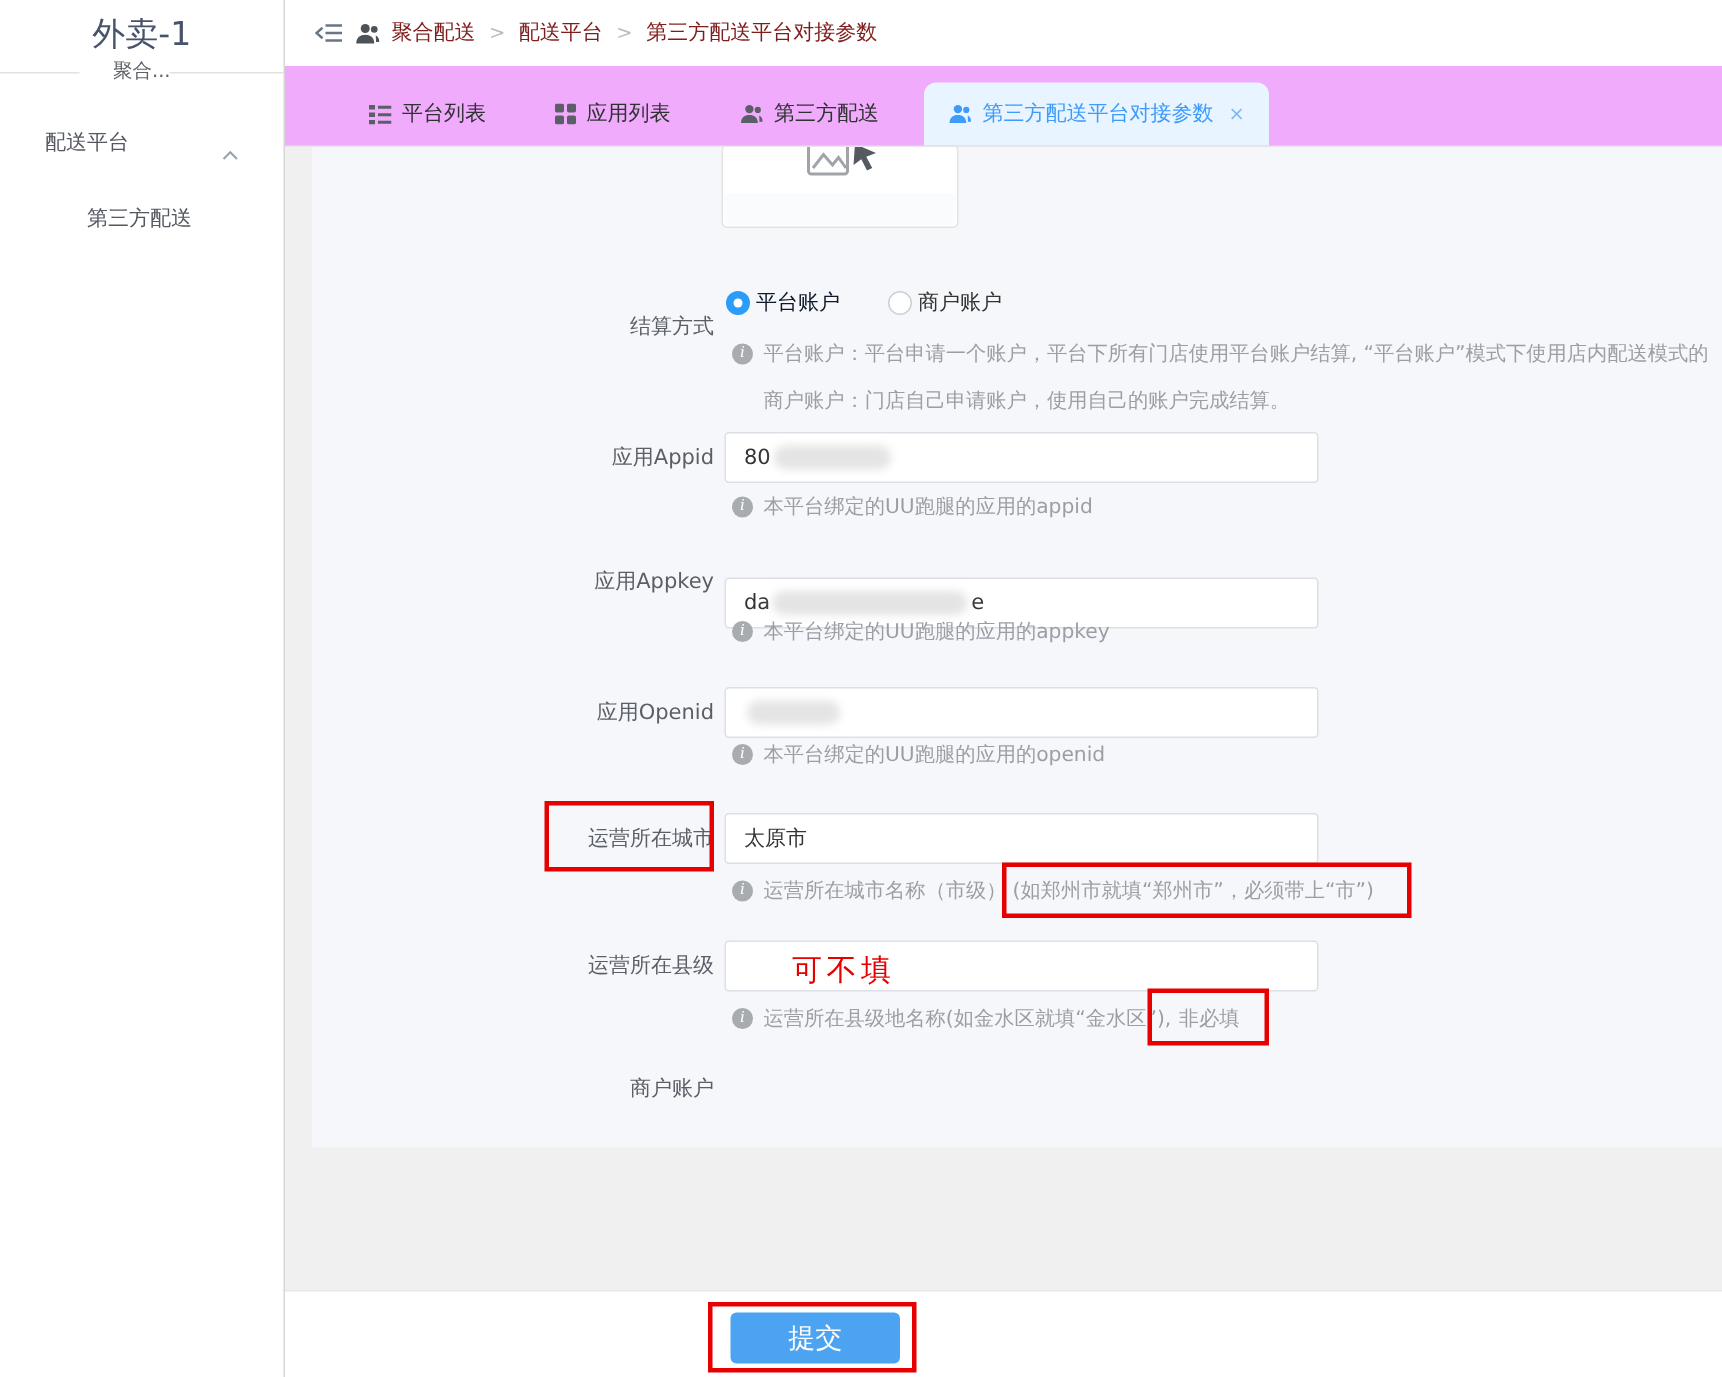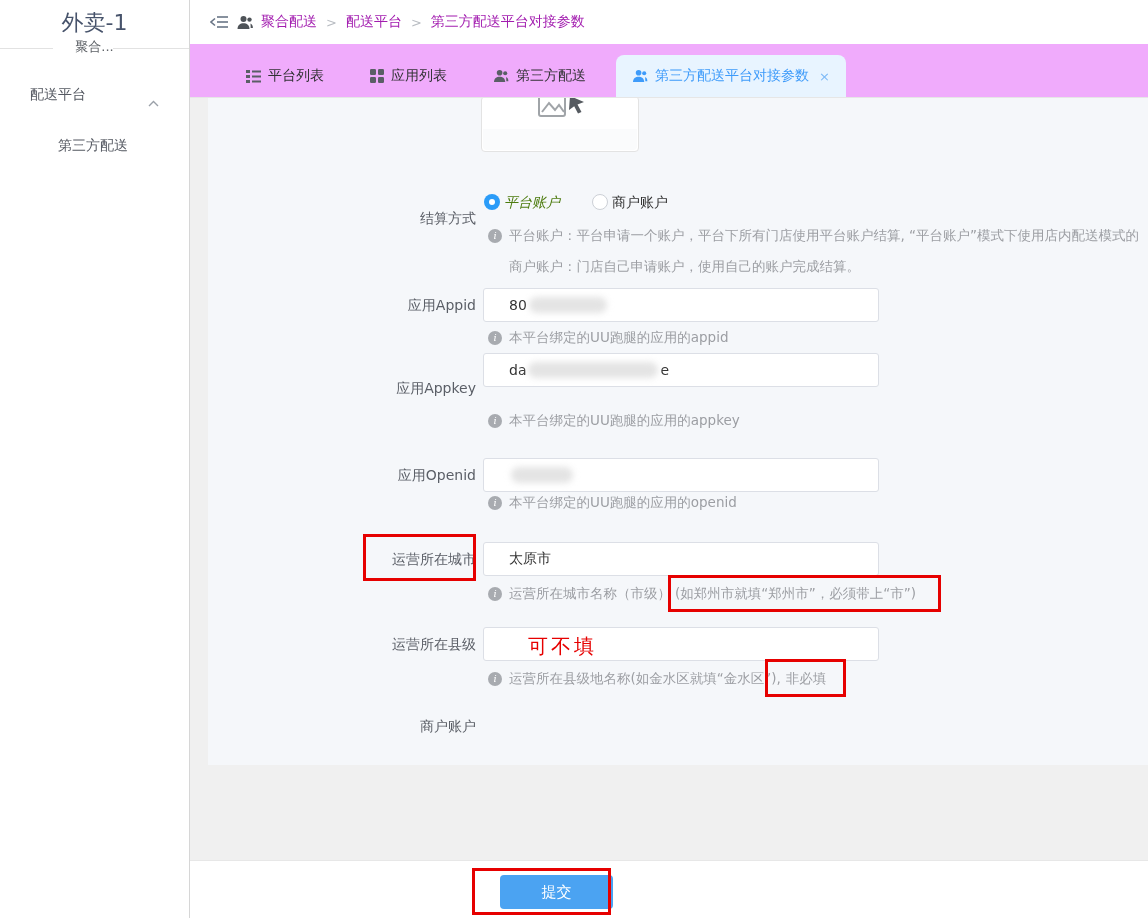--- a/index.html
+++ b/index.html
@@ -15,60 +15,60 @@
   .s-line-r { left:113px; width:76px; }
   .menu-group { position:absolute; top:86px; left:30px; width:140px; font-size:14px; color:#545861; cursor:pointer; }
   .menu-chevron { position:absolute; top:92px; left:148px; }
   .menu-item { position:absolute; top:137px; left:58px; font-size:14px; color:#545861; cursor:pointer; }
 
   
   .main { position:absolute; left:190px; top:0; right:0; bottom:0; background:#fff; }
 
   .crumb-bar { position:absolute; top:0; left:0; right:0; height:44px; display:flex; align-items:center; padding-left:20px; background:#fff; }
   .crumb-bar .ico { display:inline-flex; align-items:center; margin-right:8px; }
-  .crumb { font-size:14px; color:#a21caf; cursor:pointer; }
+  .crumb { font-size:14px; color:#7f1d1d; cursor:pointer; }
   .crumb-sep { font-size:13px; color:#b8bcc2; margin:0 9px; }
 
   .tab-bar { position:absolute; top:44px; left:0; right:0; height:54px; display:flex; align-items:flex-end; padding-left:40px; border-bottom:1px solid #e6e6e6; background:#f0abfc; }
   .tab { height:42px; display:flex; align-items:center; padding:0 16px; margin-right:14px; font-size:14px; color:#303133; cursor:pointer; white-space:nowrap; }
   .tab .tico { display:inline-flex; margin-right:7px; color:#5a5e66; }
   .tab.active { background:#e8f4ff; border-radius:8px 8px 0 0; color:#3e9bfa; }
   .tab.active .tico { color:#3e9bfa; }
   .tab-close { margin-left:10px; font-size:13px; color:#7db9f7; cursor:pointer; }
 
   .content { position:absolute; top:98px; left:0; right:0; bottom:0; background:#f0f0f0; }
   .panel { position:absolute; left:18px; top:0; right:0; height:667px; background:#f5f7fa; overflow:hidden; }
 
   
   .upload-box { position:absolute; left:273px; top:-2px; width:158px; height:56px; background:#fff; border:1px solid #e3e3e3; border-radius:4px; cursor:pointer; }
   .upload-foot { position:absolute; left:1px; right:1px; bottom:1px; height:21px; background:#fafbfc; border-radius:0 0 4px 4px; }
   .upload-ico { position:absolute; left:56px; top:-3px; }
 
   
   .flabel { position:absolute; left:68px; width:200px; text-align:right; font-size:14px; color:#5a5e66; line-height:34px; }
-  .finput { position:absolute; left:275px; width:396px; height:34px; background:#fff; border:1px solid #dcdfe6; border-radius:3px; display:flex; align-items:center; padding:0 25px; font-size:14px; color:#333; cursor:text; }
+  .finput { position:absolute; left:275px; width:396px; height:34px; background:#fff; border:1px solid #dcdfe6; border-radius:3px; display:flex; align-items:center; padding:0 12px; font-size:14px; color:#333; cursor:text; }
   .blob { display:inline-block; height:16px; background:#e4e4e4; border-radius:8px; filter:blur(3px); margin:0 2px; }
   .hint { position:absolute; left:280px; display:flex; align-items:center; font-size:13.5px; color:#9c9ea3; white-space:nowrap; }
   .info-i { display:inline-block; width:14px; height:14px; border-radius:50%; background:#a8abb0; color:#fff; font-size:10px; font-style:italic; font-family:"DejaVu Serif",serif; text-align:center; line-height:14px; margin-right:7px; flex:0 0 auto; }
   .info-i::after { content:"i"; }
 
   .radio { position:absolute; width:16px; height:16px; border-radius:50%; }
   .radio.sel { background:#2b9cf8; }
   .radio.sel::after { content:""; position:absolute; left:5px; top:5px; width:6px; height:6px; border-radius:50%; background:#fff; }
   .radio.unsel { background:#fff; border:1px solid #ccd0d6; }
   .radio-lab { position:absolute; font-size:14px; line-height:18px; cursor:pointer; }
 
   .link { font-size:14px; color:#3d9df6; text-decoration:none; cursor:pointer; }
   .cb-label { line-height:20px; }
 
   .annot-box { position:absolute; border:3px solid #e60000; pointer-events:none; z-index:4; }
   .annot-text { position:absolute; color:#e60000; font-size:20px; z-index:4; }
 
   .footer-bar { position:absolute; left:0; right:0; bottom:0; height:58px; background:#fff; border-top:1px solid #e7e7e7; }
-  .submit-btn { position:absolute; left:310px; top:14px; width:113px; height:34px; background:#4ba3f2; color:#fff; border:none; border-radius:4px; font-size:15px; font-family:inherit; cursor:pointer; }
+  .submit-btn { position:absolute; left:297px; top:14px; width:113px; height:34px; background:#4ba3f2; color:#fff; border:none; border-radius:4px; font-size:18px; font-family:inherit; cursor:pointer; }
 </style>
 </head>
 <body>
 
 <div class="app">
 
   <aside class="sidebar">
     <div class="s-title">外卖-1</div>
     <div class="s-sub">聚合...</div>
     <div class="s-line s-line-l"></div>
@@ -173,21 +173,21 @@
                   <rect x="1" y="1" width="26" height="21" rx="2"></rect>
                   <polyline points="4,18 11,9 17,16 21,11 26,18"></polyline>
                 </g>
                 <path d="M32,2 L46,8 L39.5,10.5 L43.5,18 L40,19.6 L36.2,12.2 L31,16 Z" fill="#555a60"></path>
               </svg>
           </span>
         </div>
 
         <div class="flabel" style="top:103px;">结算方式</div>
         <span class="radio sel" style="left:276px; top:96px;"></span>
-        <span class="radio-lab" style="left:296px; top:95px; color:#4d7c0f;font-style:italic;">平台账户</span>
+        <span class="radio-lab" style="left:296px; top:95px; color:#0f172a;">平台账户</span>
         <span class="radio unsel" style="left:384px; top:96px;"></span>
         <span class="radio-lab" style="left:404px; top:95px; color:#333;">商户账户</span>
         <div class="hint" style="top:129px;">
           <span class="info-i"></span>
           <span>平台账户：平台申请一个账户，平台下所有门店使用平台账户结算, “平台账户”模式下使用店内配送模式的</span>
         </div>
         <div class="hint" style="top:160px; left:301px;">
           <span>商户账户：门店自己申请账户，使用自己的账户完成结算。</span>
         </div>
 
@@ -196,21 +196,21 @@
           <span>80</span>
           <span class="blob" style="width:78px;"></span>
           <span></span>
         </div>
         <div class="hint" style="top:231px;">
           <span class="info-i"></span>
           <span>本平台绑定的UU跑腿的应用的appid</span>
         </div>
 
         <div class="flabel" style="top:273px;">应用Appkey</div>
-        <div class="finput" style="top:255px;">
+        <div class="finput" style="top:287px;">
           <span>da</span>
           <span class="blob" style="width:130px;"></span>
           <span>e</span>
         </div>
         <div class="hint" style="top:314px;">
           <span class="info-i"></span>
           <span>本平台绑定的UU跑腿的应用的appkey</span>
         </div>
 
         <div class="flabel" style="top:360px;">应用Openid</div>

